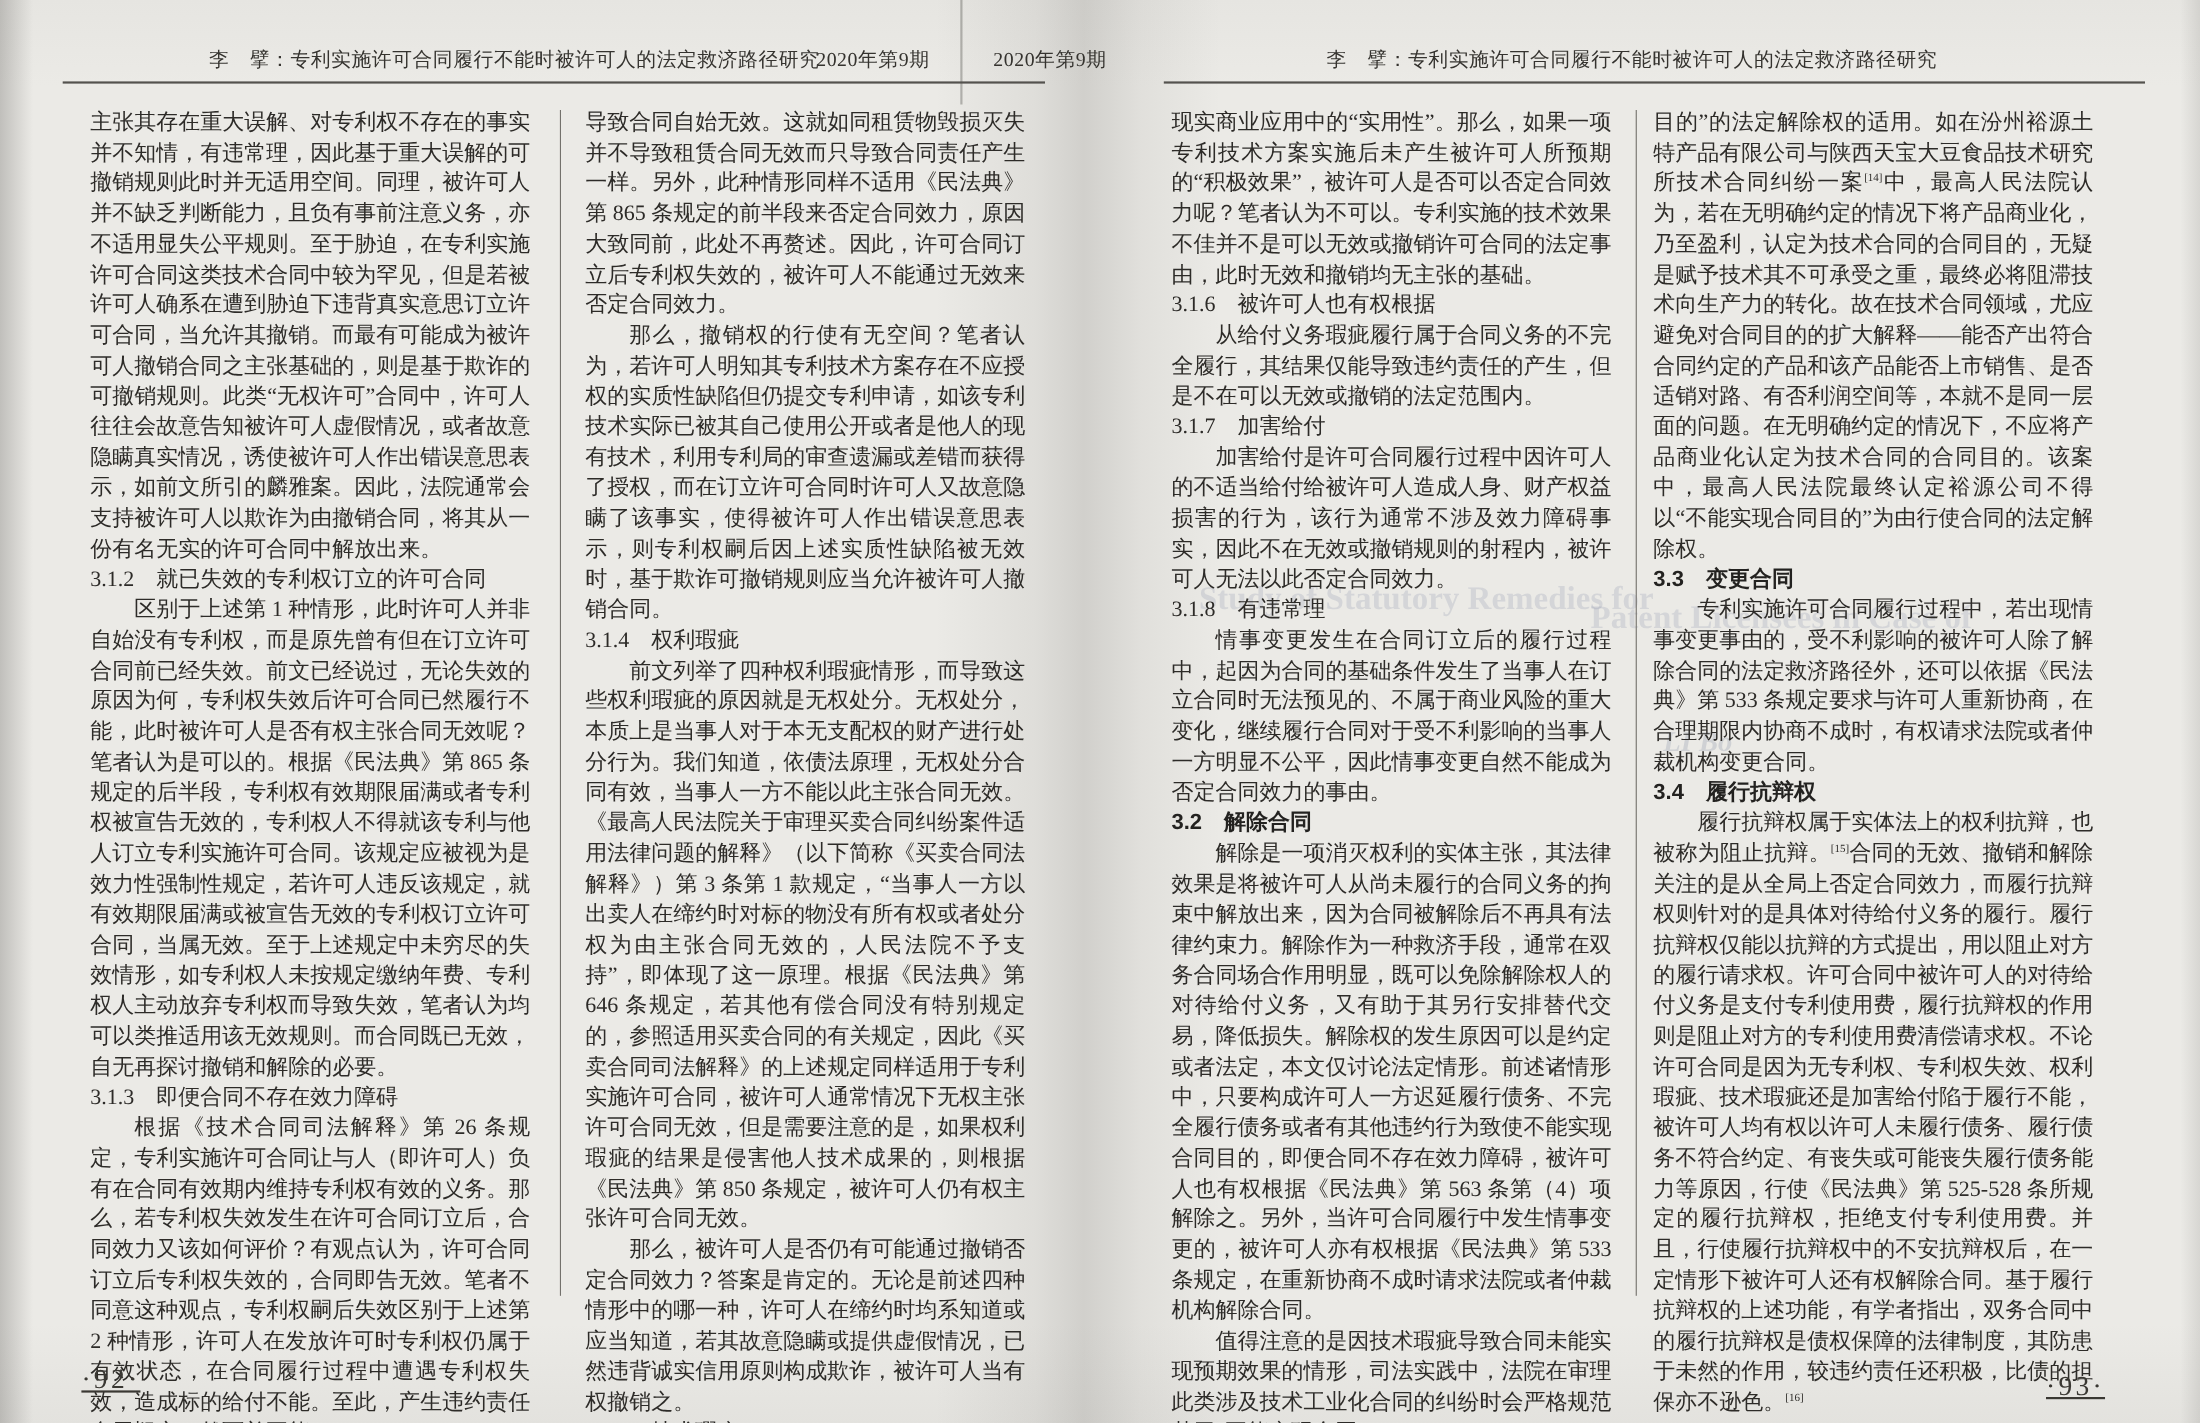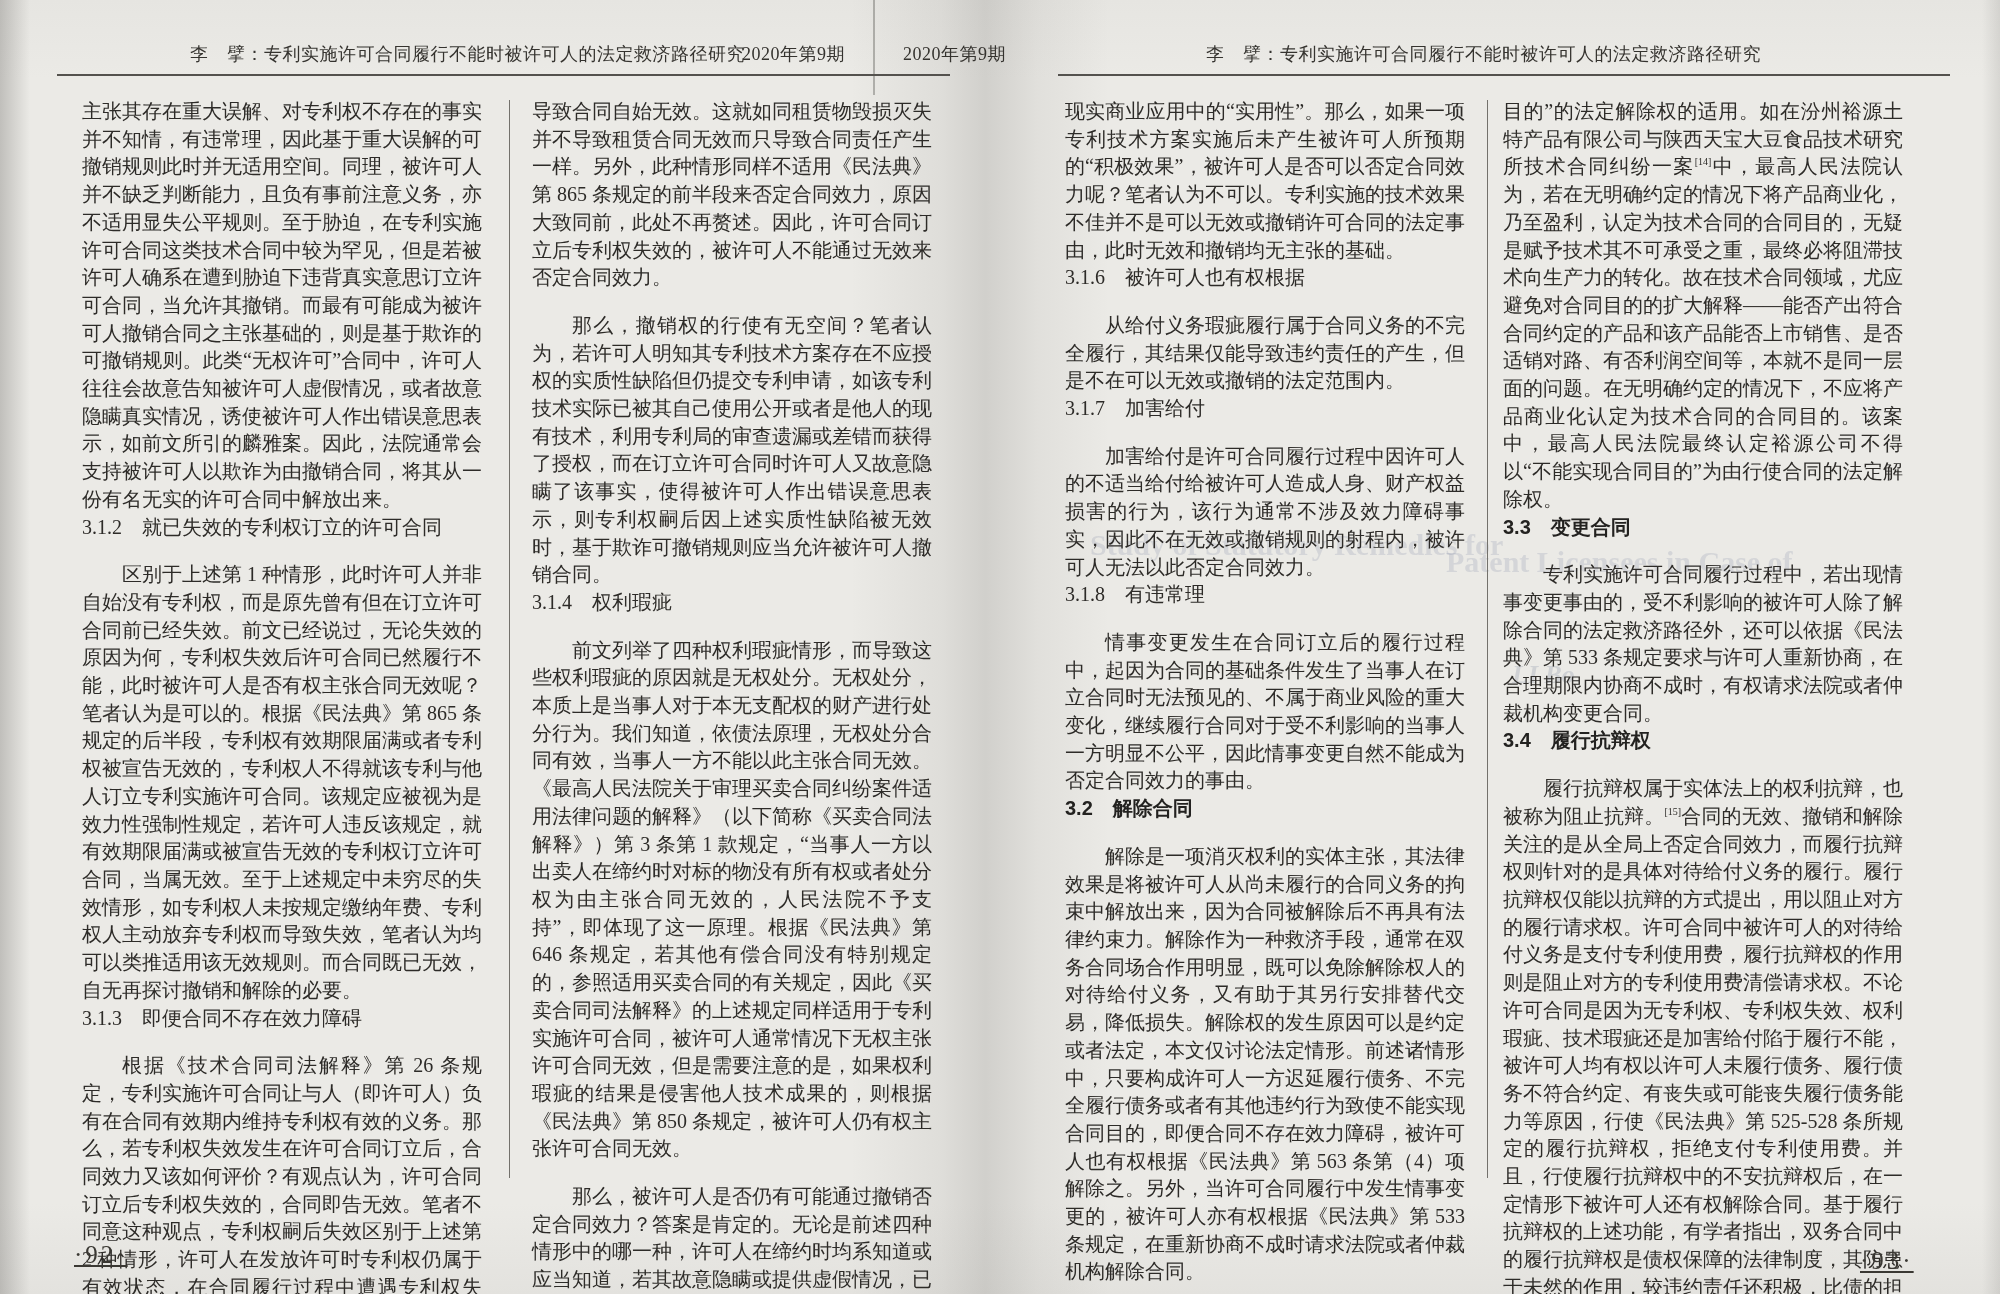--- a/index.html
+++ b/index.html
@@ -19,21 +19,21 @@
   .col{position:absolute;top:98px;width:400px;font-size:20px;line-height:27.7px;
        text-align:justify;z-index:2;}
   .c-l1{left:82px;}
   .c-l2{left:532px;}
   .c-r1{left:1065px;}
   .c-r2{left:1503px;}
   .vdiv{position:absolute;top:100px;height:1078px;width:1px;background:#73716c;z-index:2;}
   .d-left{left:509px;}
   .d-right{left:1487px;}
   .blk{margin:0;}
-  .blk.ind{text-indent:2em;margin-top:20px;}
+  .blk.ind{text-indent:2em;}
   .blk.h2{font-family:"Liberation Sans","DejaVu Sans",sans-serif;font-weight:bold;color:#232220;}
   .blk sup{font-size:10px;line-height:0;vertical-align:super;}
   .pnum{position:absolute;font-size:25px;color:#3a3833;letter-spacing:3px;z-index:3;text-decoration:underline;}
   .p-left{left:74px;top:1241px;}
   .p-right{left:1860px;top:1247px;}
   .spine{position:absolute;left:850px;top:0;width:260px;height:1294px;pointer-events:none;z-index:1;
     background:linear-gradient(90deg,rgba(60,58,54,0) 0%,rgba(60,58,54,0.07) 35%,
       rgba(60,58,54,0.15) 52%,rgba(60,58,54,0.06) 72%,rgba(60,58,54,0) 100%);}
   .crease{position:absolute;left:873px;top:0;width:2px;height:95px;background:rgba(70,68,64,0.35);z-index:1;}
   .edge{position:absolute;top:0;height:100%;pointer-events:none;z-index:1;}

